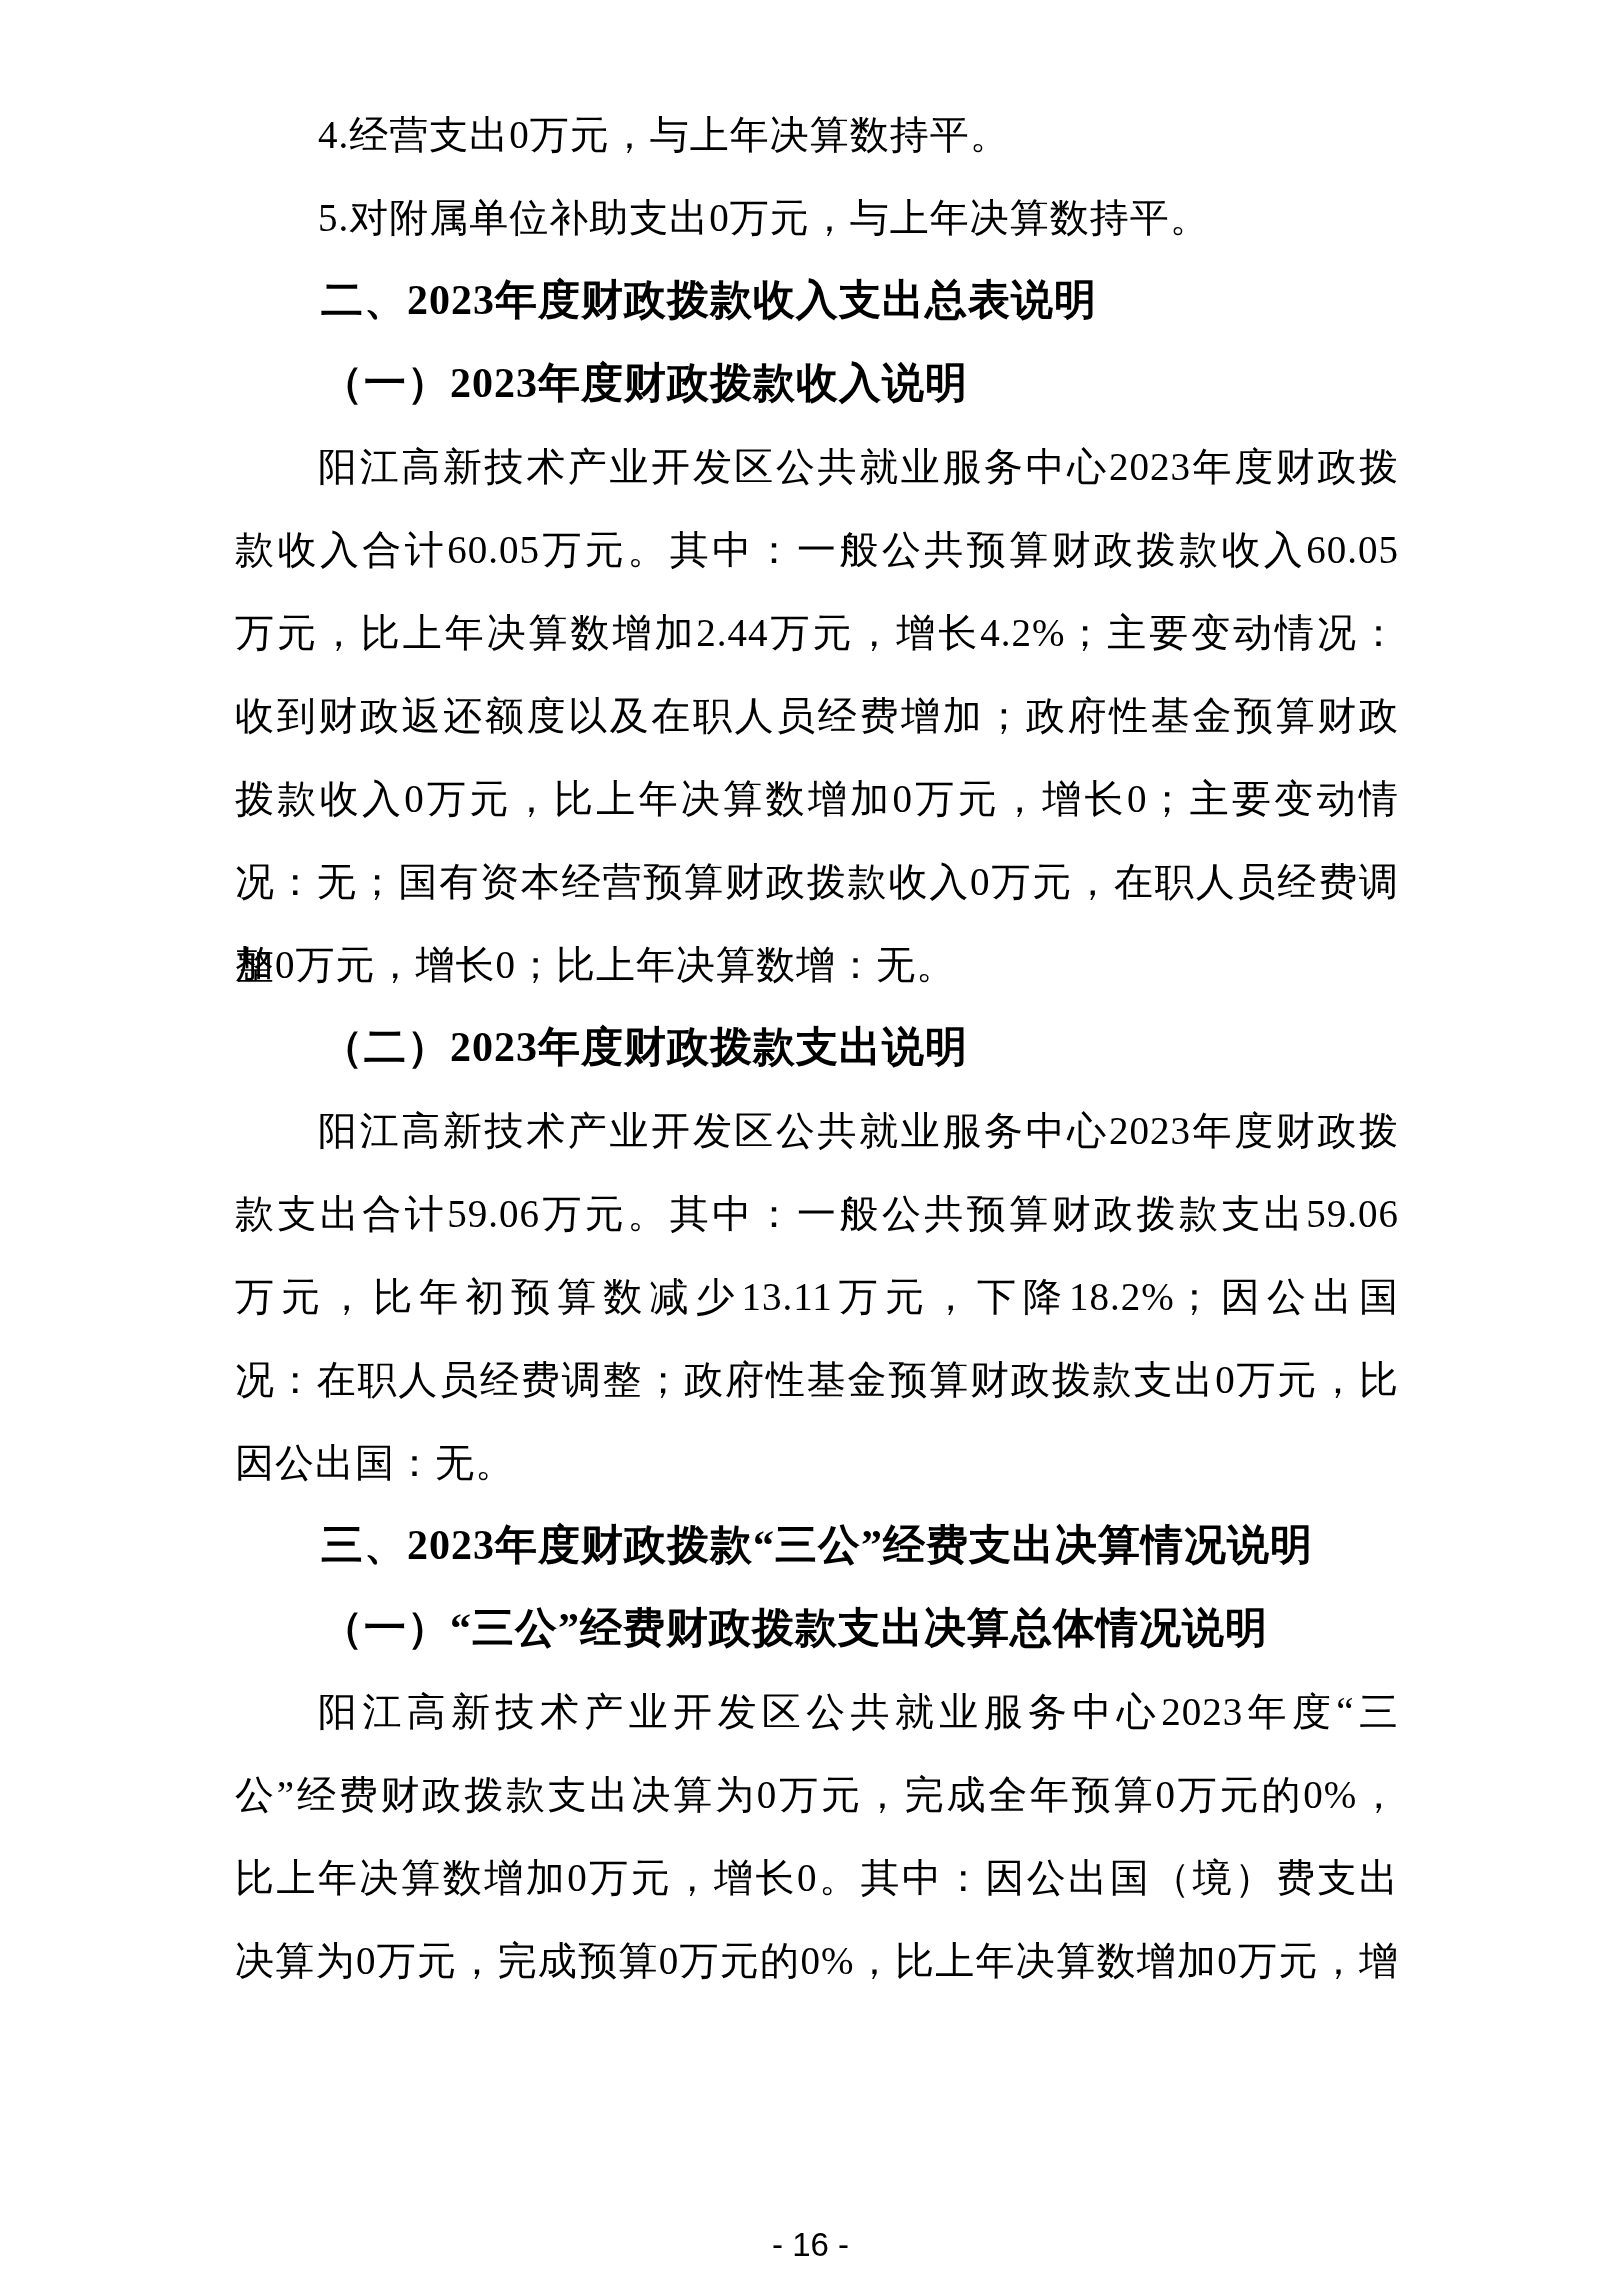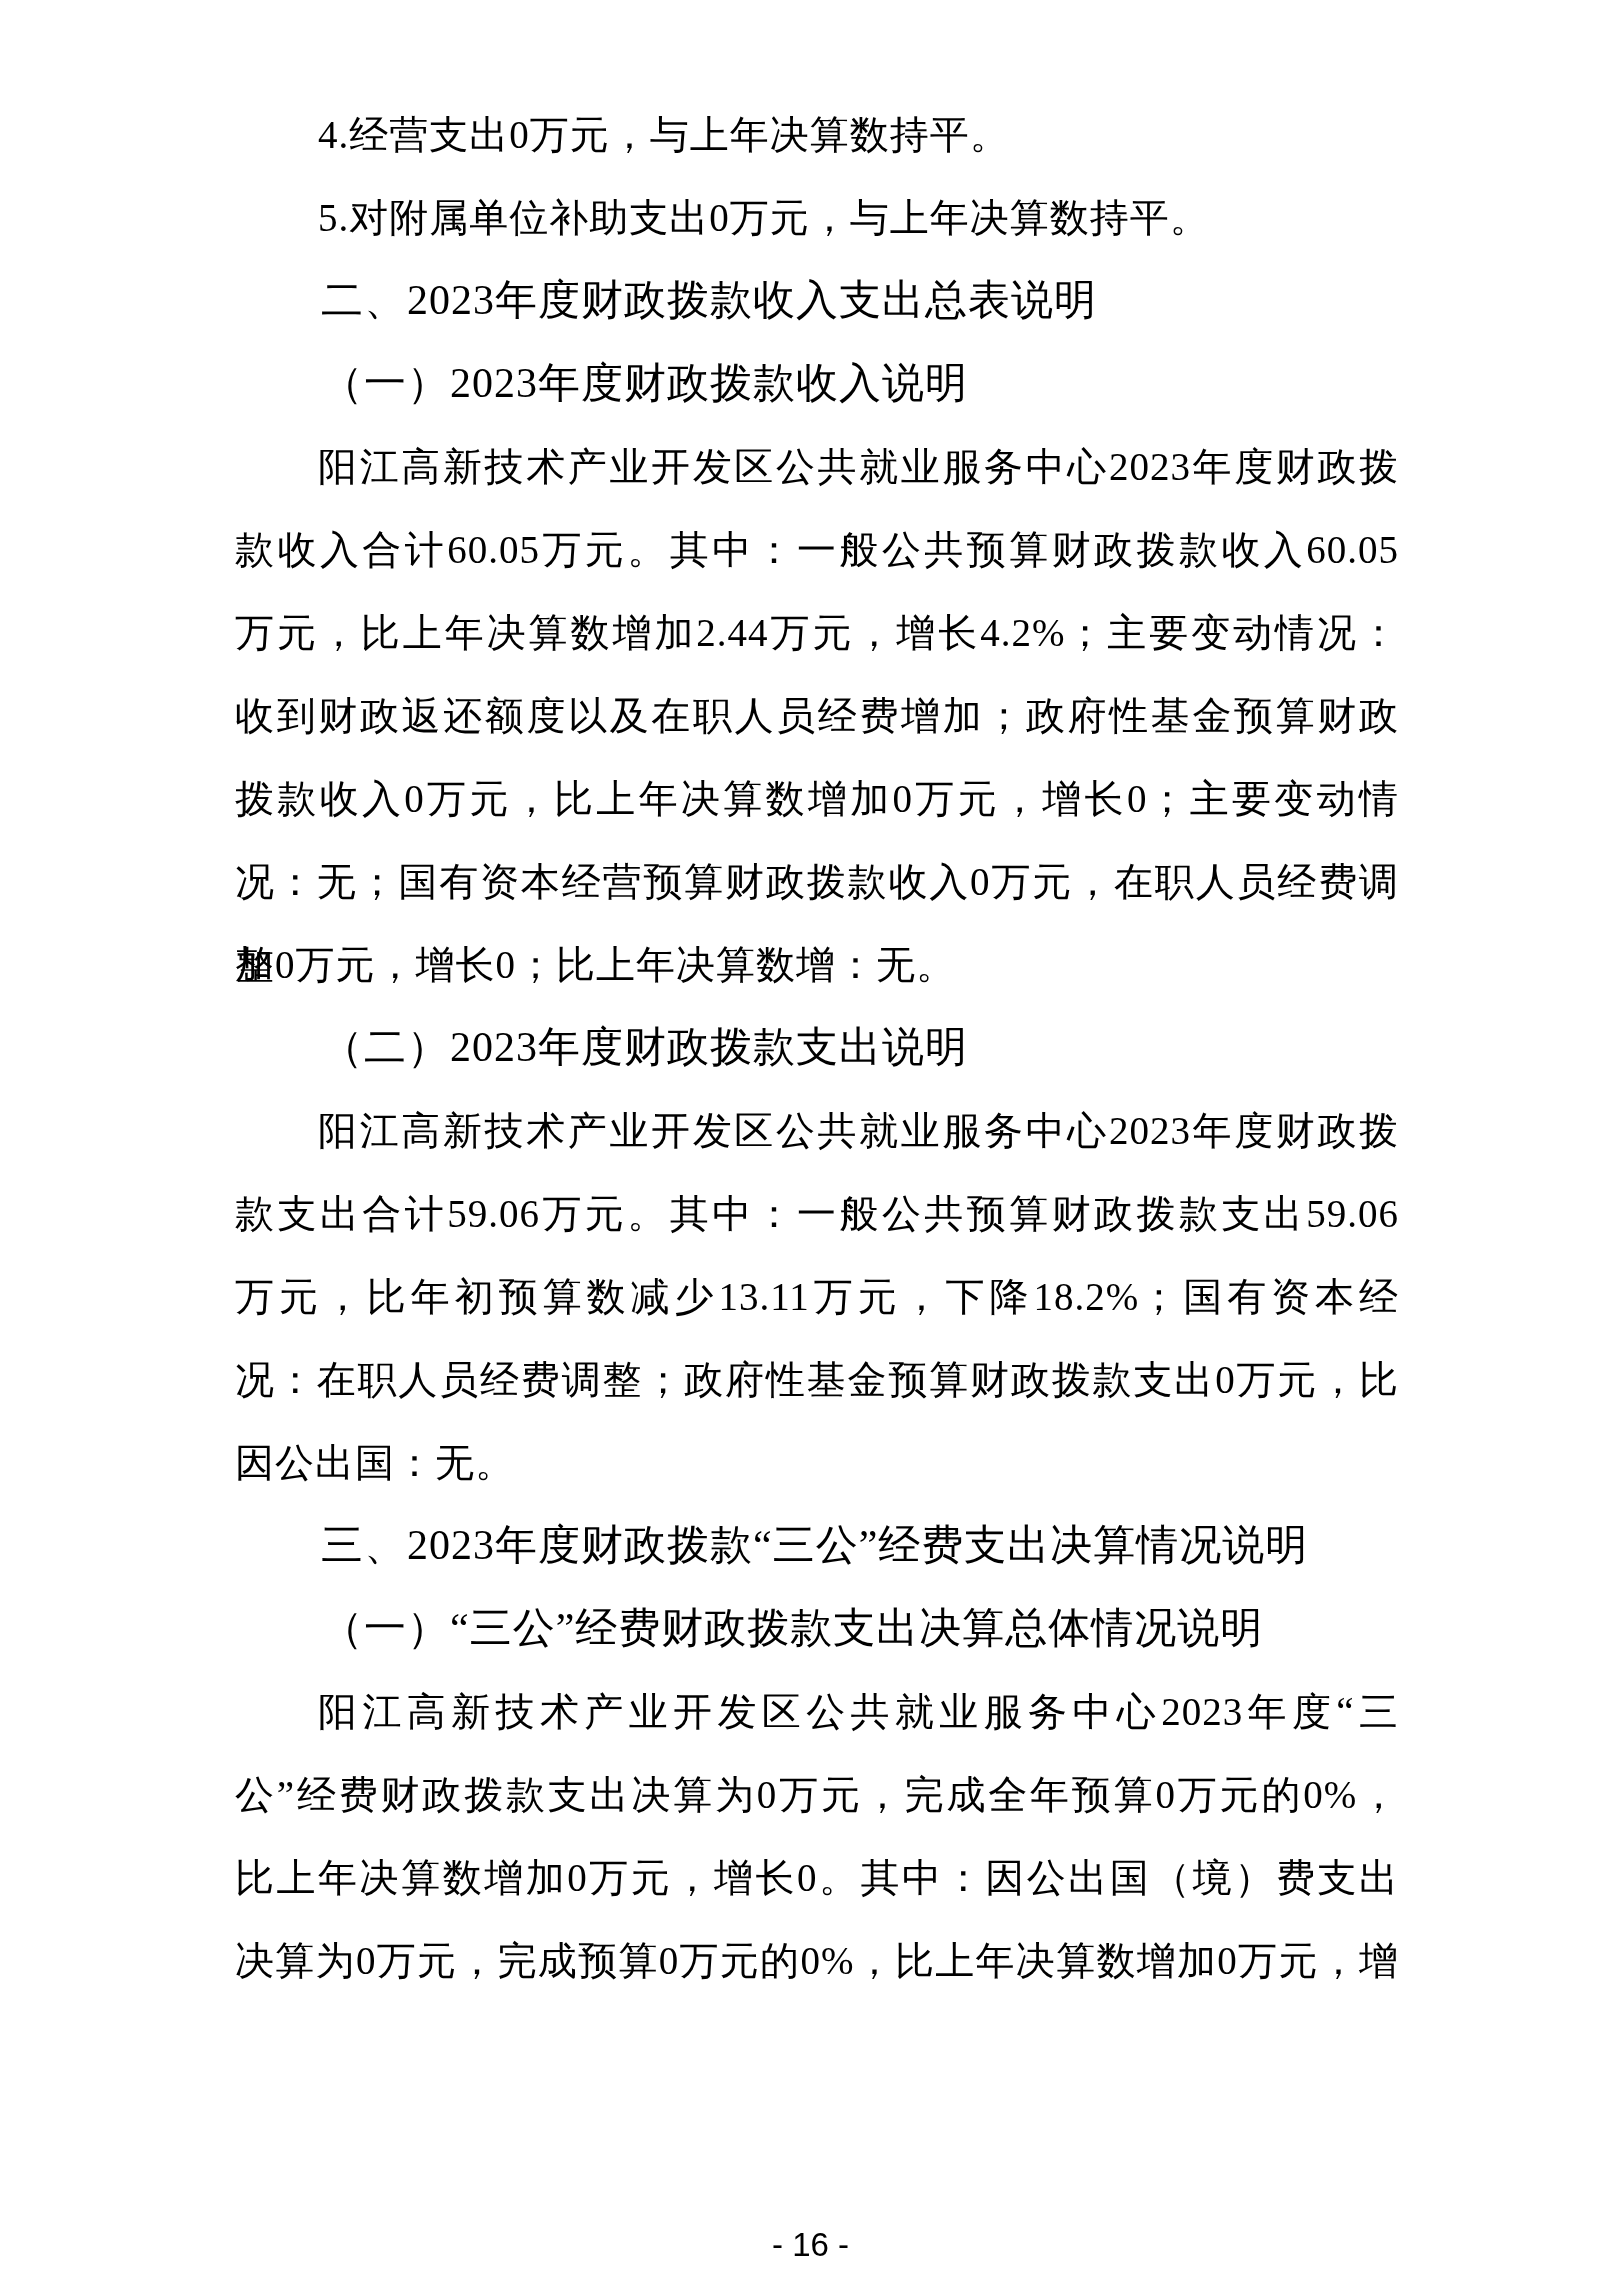--- a/index.html
+++ b/index.html
@@ -32,21 +32,21 @@
     height: 83px;
     line-height: 83px;
     font-size: 39px;
     letter-spacing: 1px;
     white-space: normal;
     text-align: left;
     text-align-last: left;
   }
   .line.heading {
     font-size: 42px;
-    font-weight: normal;
+    font-weight: bold;
     font-family: "Liberation Serif", "DejaVu Serif", serif;
   }
   .line.indent {
     text-indent: 83px;
   }
   .line.heading.indent {
     text-indent: 86px;
   }
   .line.fill {
     text-align: justify;
@@ -76,21 +76,21 @@
       <div class="line indent fill">阳江高新技术产业开发区公共就业服务中心2023年度财政拨</div>
       <div class="line fill">款收入合计60.05万元。其中：一般公共预算财政拨款收入60.05</div>
       <div class="line fill">万元，比上年决算数增加2.44万元，增长4.2%；主要变动情况：</div>
       <div class="line fill">收到财政返还额度以及在职人员经费增加；政府性基金预算财政</div>
       <div class="line fill">拨款收入0万元，比上年决算数增加0万元，增长0；主要变动情</div>
       <div class="line fill">况：无；国有资本经营预算财政拨款收入0万元，在职人员经费调整</div>
       <div class="line">加0万元，增长0；比上年决算数增：无。</div>
       <div class="line heading indent">（二）2023年度财政拨款支出说明</div>
       <div class="line indent fill">阳江高新技术产业开发区公共就业服务中心2023年度财政拨</div>
       <div class="line fill">款支出合计59.06万元。其中：一般公共预算财政拨款支出59.06</div>
-      <div class="line fill">万元，比年初预算数减少13.11万元，下降18.2%；国有资本经</div>
+      <div class="line fill">万元，比年初预算数减少13.11万元，下降18.2%；因公出国</div>
       <div class="line fill">况：在职人员经费调整；政府性基金预算财政拨款支出0万元，比</div>
       <div class="line">因公出国：无。</div>
       <div class="line heading indent">三、2023年度财政拨款“三公”经费支出决算情况说明</div>
       <div class="line heading indent">（一）“三公”经费财政拨款支出决算总体情况说明</div>
       <div class="line indent fill">阳江高新技术产业开发区公共就业服务中心2023年度“三</div>
       <div class="line fill">公”经费财政拨款支出决算为0万元，完成全年预算0万元的0%，</div>
       <div class="line fill">比上年决算数增加0万元，增长0。其中：因公出国（境）费支出</div>
       <div class="line fill">决算为0万元，完成预算0万元的0%，比上年决算数增加0万元，增</div>
     </div>
   <div class="footer">- 16 -</div>

